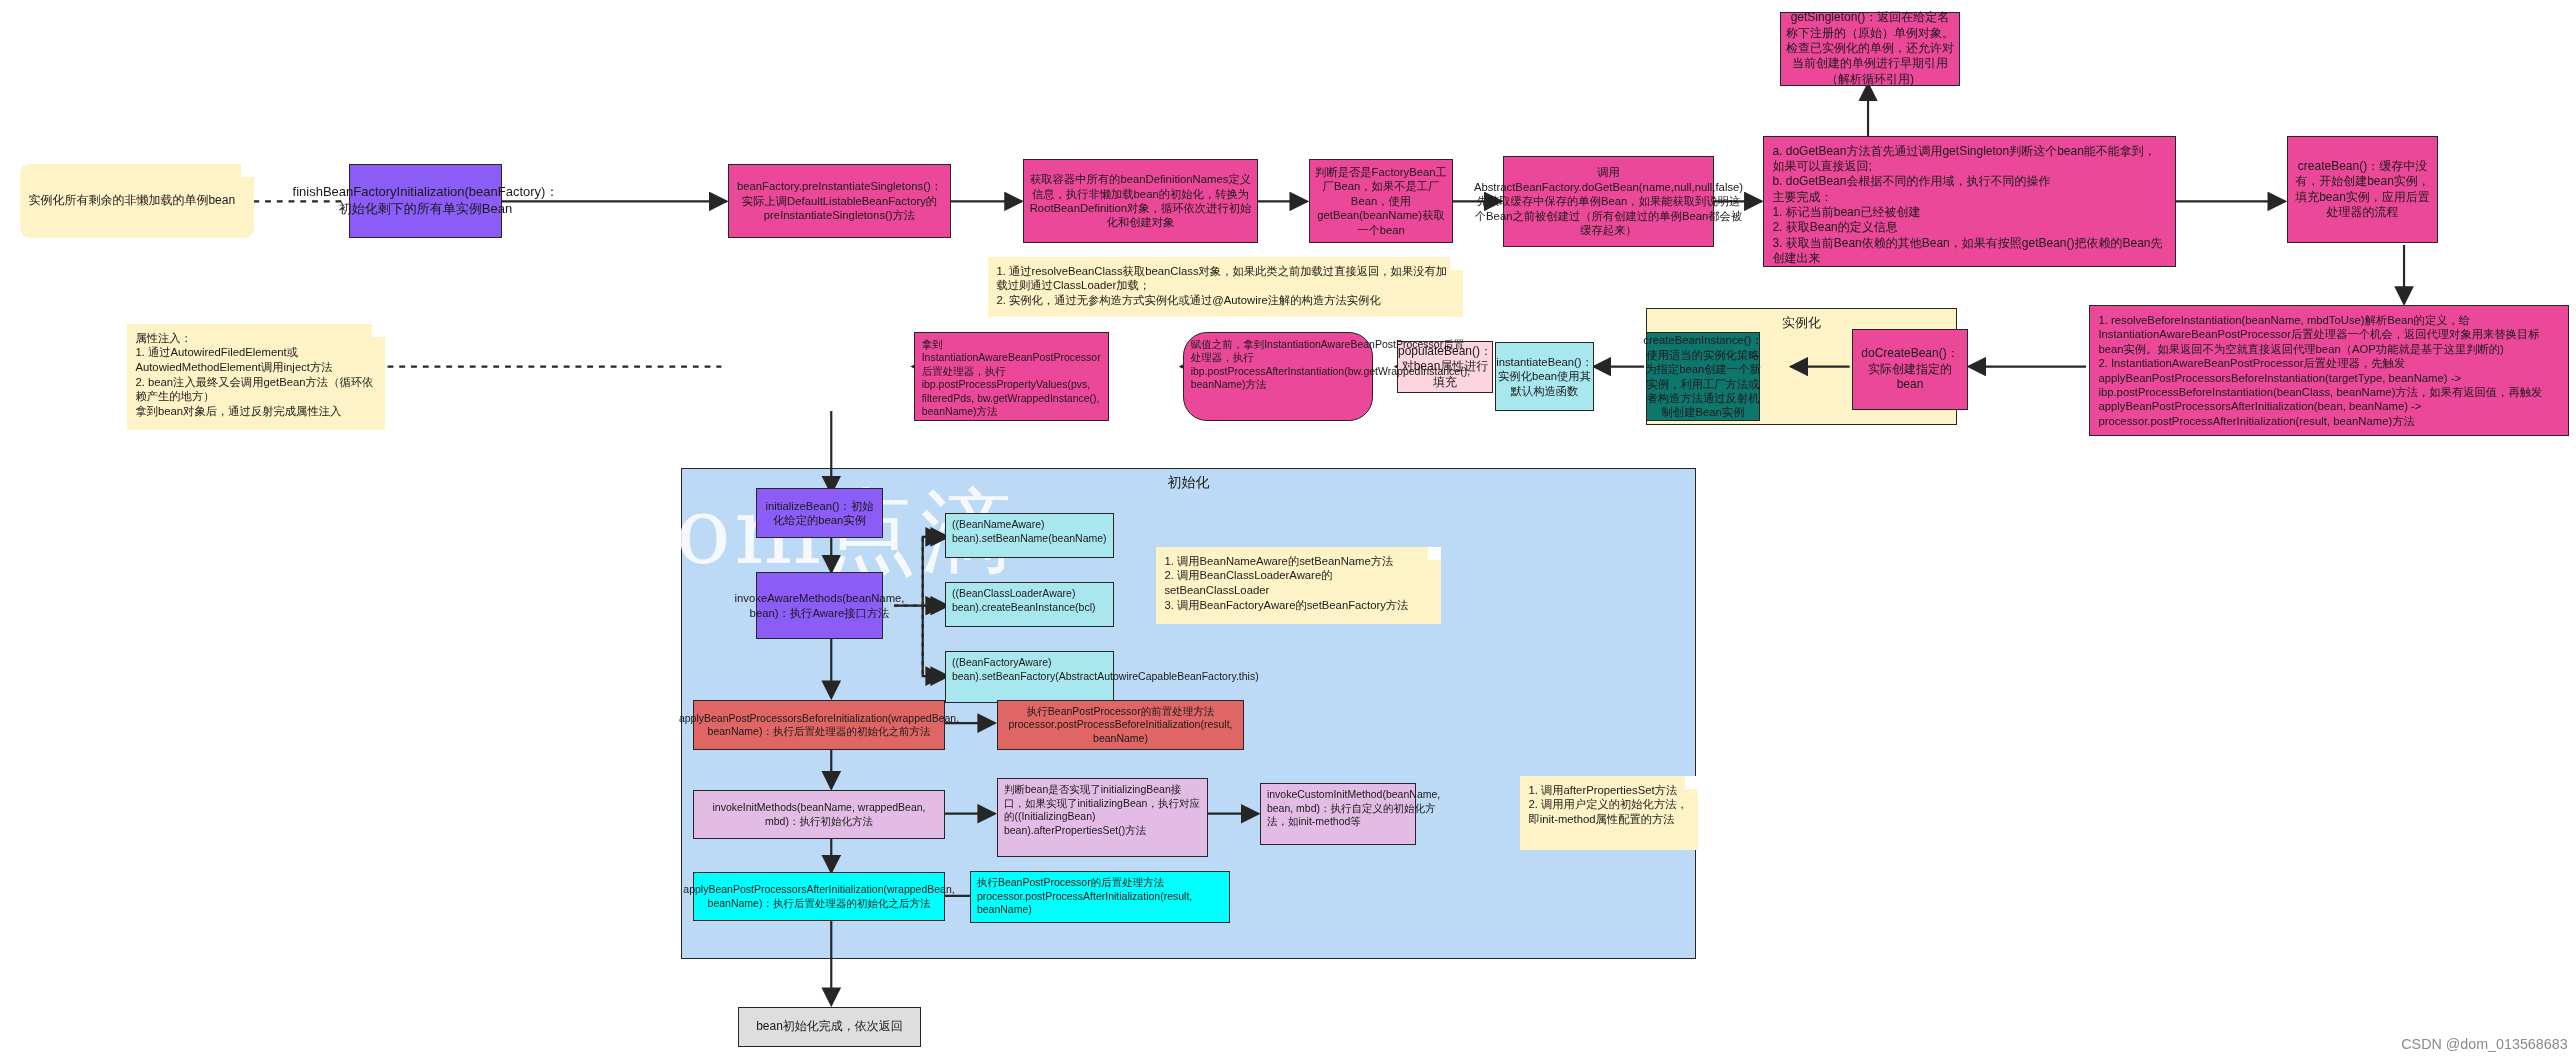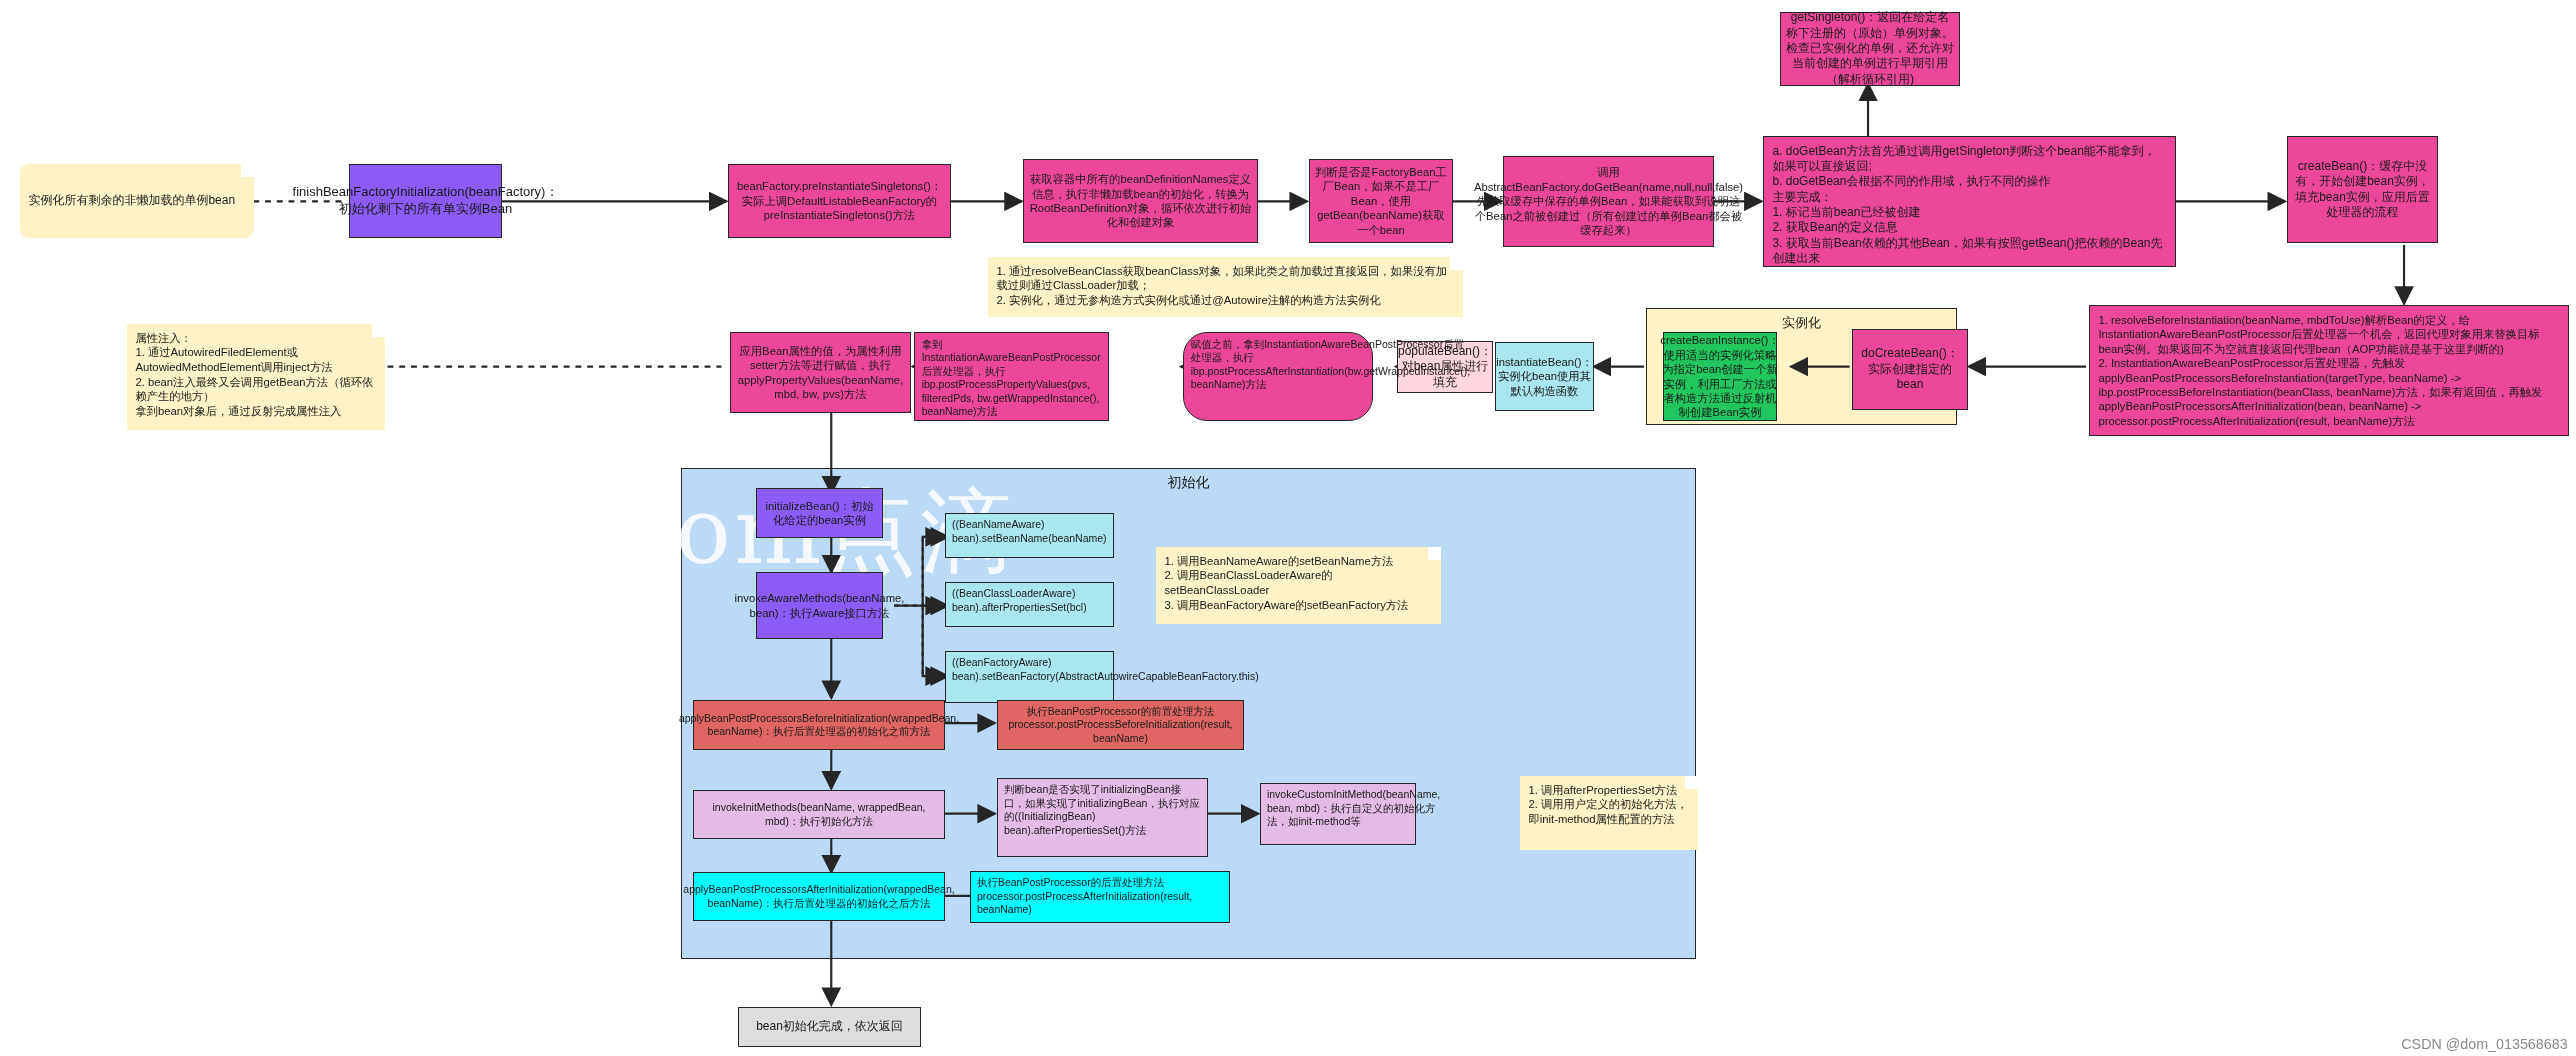--- a/index.html
+++ b/index.html
@@ -13,21 +13,21 @@
         line-height:1.28;padding:3.4px 5px;white-space:pre-wrap;}
   .node.left{text-align:left;justify-content:flex-start;}
   .white{background:#ec4899;}
   .green{background:#8b5cf6;}
   .grey{background:#dedede;}
   .pink{background:#fcd5de;}
   .cyan{background:#a9e7ef;}
   .cyan2{background:#00ffff;}
   .red{background:#e06666;}
   .purple{background:#e3bce5;}
-  .orange{background:#22c55e;margin-left:17px;}
+  .orange{background:#0f766e;}
   .note{position:absolute;box-sizing:border-box;background:#fdf3c6;border:none;
         text-align:left;line-height:1.3;padding:6.7px 8.4px;white-space:pre-wrap;}
   .note:after{content:"";position:absolute;right:0;top:0;border-width:0 13.4px 13.4px 0;
      border-style:solid;border-color:#e8dba2 #ffffff #ffffff #e8dba2;}
   .group{position:absolute;box-sizing:border-box;}
   .group-yellow{background:#fdf3c6;border:1.7px solid #262626;}
   .group-blue{background:#bcd9f5;border:1.7px solid #262626;}
   .group-title{position:absolute;left:0;right:0;top:5px;text-align:center;font-weight:normal;}
 
   .watermark{position:absolute;left:503px;top:470px;width:738px;height:117px;
@@ -151,29 +151,28 @@
   <div class="node orange fs13" style="left:1646px;top:332px;width:114px;height:89px;">createBeanInstance()：使用适当的实例化策略为指定bean创建一个新实例，利用工厂方法或者构造方法通过反射机制创建Bean实例</div>
 
   <div class="node cyan fs13" style="left:1495px;top:342px;width:99px;height:69px;">instantiateBean()：实例化bean使用其默认构造函数</div>
 
   <div class="node pink fs14" style="left:1397px;top:341px;width:96px;height:52px;">populateBean()：对bean属性进行填充</div>
 
   <div class="node white left fs12" style="left:1183px;top:332px;width:190px;height:89px;align-items:flex-start;padding:5px 6.7px;border-radius:24px;">赋值之前，拿到InstantiationAwareBeanPostProcessor后置处理器，执行ibp.postProcessAfterInstantiation(bw.getWrappedInstance(), beanName)方法</div>
 
   <div class="node white left fs12" style="left:914px;top:332px;width:195px;height:89px;align-items:flex-start;padding:5px 6.7px;">拿到InstantiationAwareBeanPostProcessor后置处理器，执行ibp.postProcessPropertyValues(pvs, filteredPds, bw.getWrappedInstance(), beanName)方法</div>
 
-  <div class="node white fs13" style="left:730px;top:332px;width:181px;height:81px;">应用Bean属性的值，为属性利用setter方法等进行赋值，执行applyPropertyValues(beanName, mbd, bw, pvs)方法</div>
 
   <div class="node green fs13" style="left:756px;top:488px;width:127px;height:50px;">initializeBean()：初始化给定的bean实例</div>
 
   <div class="node green fs13" style="left:756px;top:572px;width:127px;height:67px;">invokeAwareMethods(beanName, bean)：执行Aware接口方法</div>
 
   <div class="node cyan left fs12" style="left:945px;top:513px;width:169px;height:45px;align-items:flex-start;padding:4.2px 5.9px;">((BeanNameAware) bean).setBeanName(beanName)</div>
 
-  <div class="node cyan left fs12" style="left:945px;top:582px;width:169px;height:45px;align-items:flex-start;padding:4.2px 5.9px;">((BeanClassLoaderAware) bean).afterPropertiesSet(bcl)</div>
+  <div class="node cyan left fs12" style="left:945px;top:582px;width:169px;height:45px;align-items:flex-start;padding:4.2px 5.9px;">((BeanClassLoaderAware) bean).createBeanInstance(bcl)</div>
 
   <div class="node cyan left fs12" style="left:945px;top:651px;width:169px;height:52px;align-items:flex-start;padding:4.2px 5.9px;">((BeanFactoryAware) bean).setBeanFactory(AbstractAutowireCapableBeanFactory.this)</div>
 
   <div class="node red fs12" style="left:693px;top:700px;width:252px;height:50px;">applyBeanPostProcessorsBeforeInitialization(wrappedBean, beanName)：执行后置处理器的初始化之前方法</div>
 
   <div class="node red fs12" style="left:997px;top:700px;width:247px;height:50px;">执行BeanPostProcessor的前置处理方法processor.postProcessBeforeInitialization(result, beanName)</div>
 
   <div class="node purple fs12" style="left:693px;top:790px;width:252px;height:49px;">invokeInitMethods(beanName, wrappedBean, mbd)：执行初始化方法</div>
 
   <div class="node purple left fs12" style="left:997px;top:778px;width:211px;height:79px;align-items:flex-start;padding:4.2px 5.9px;">判断bean是否实现了initializingBean接口，如果实现了initializingBean，执行对应的((InitializingBean) bean).afterPropertiesSet()方法</div>

